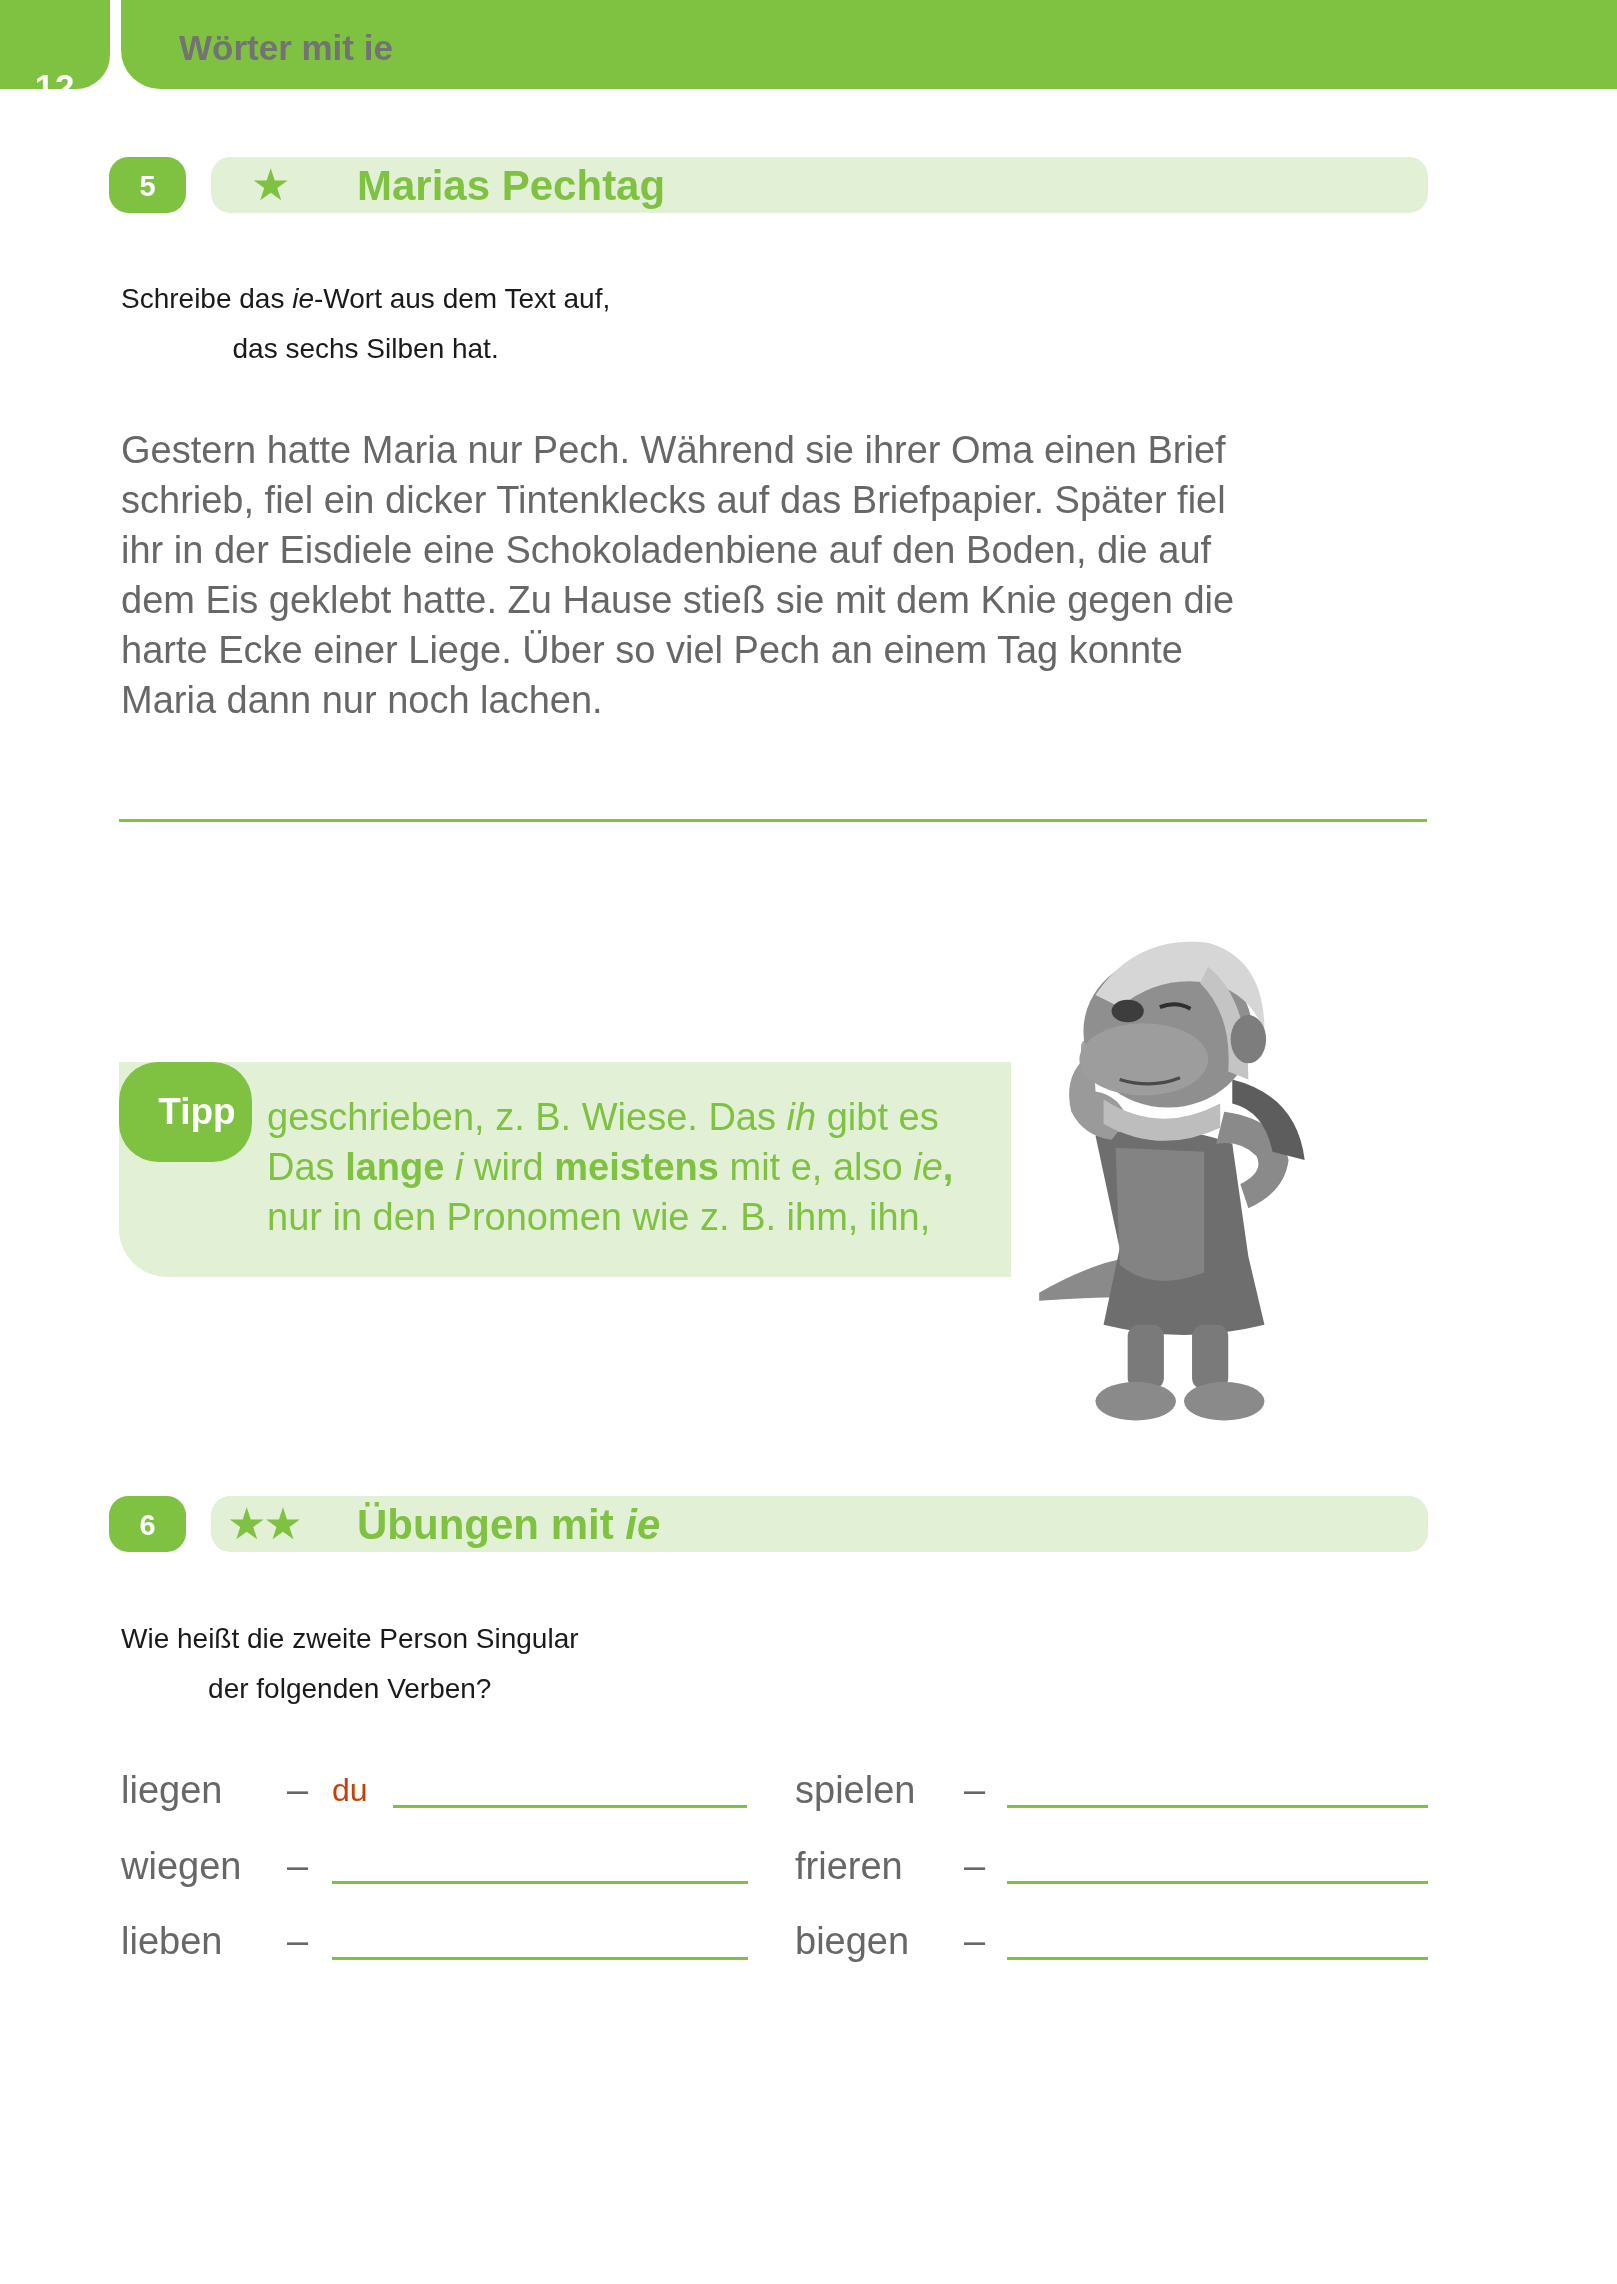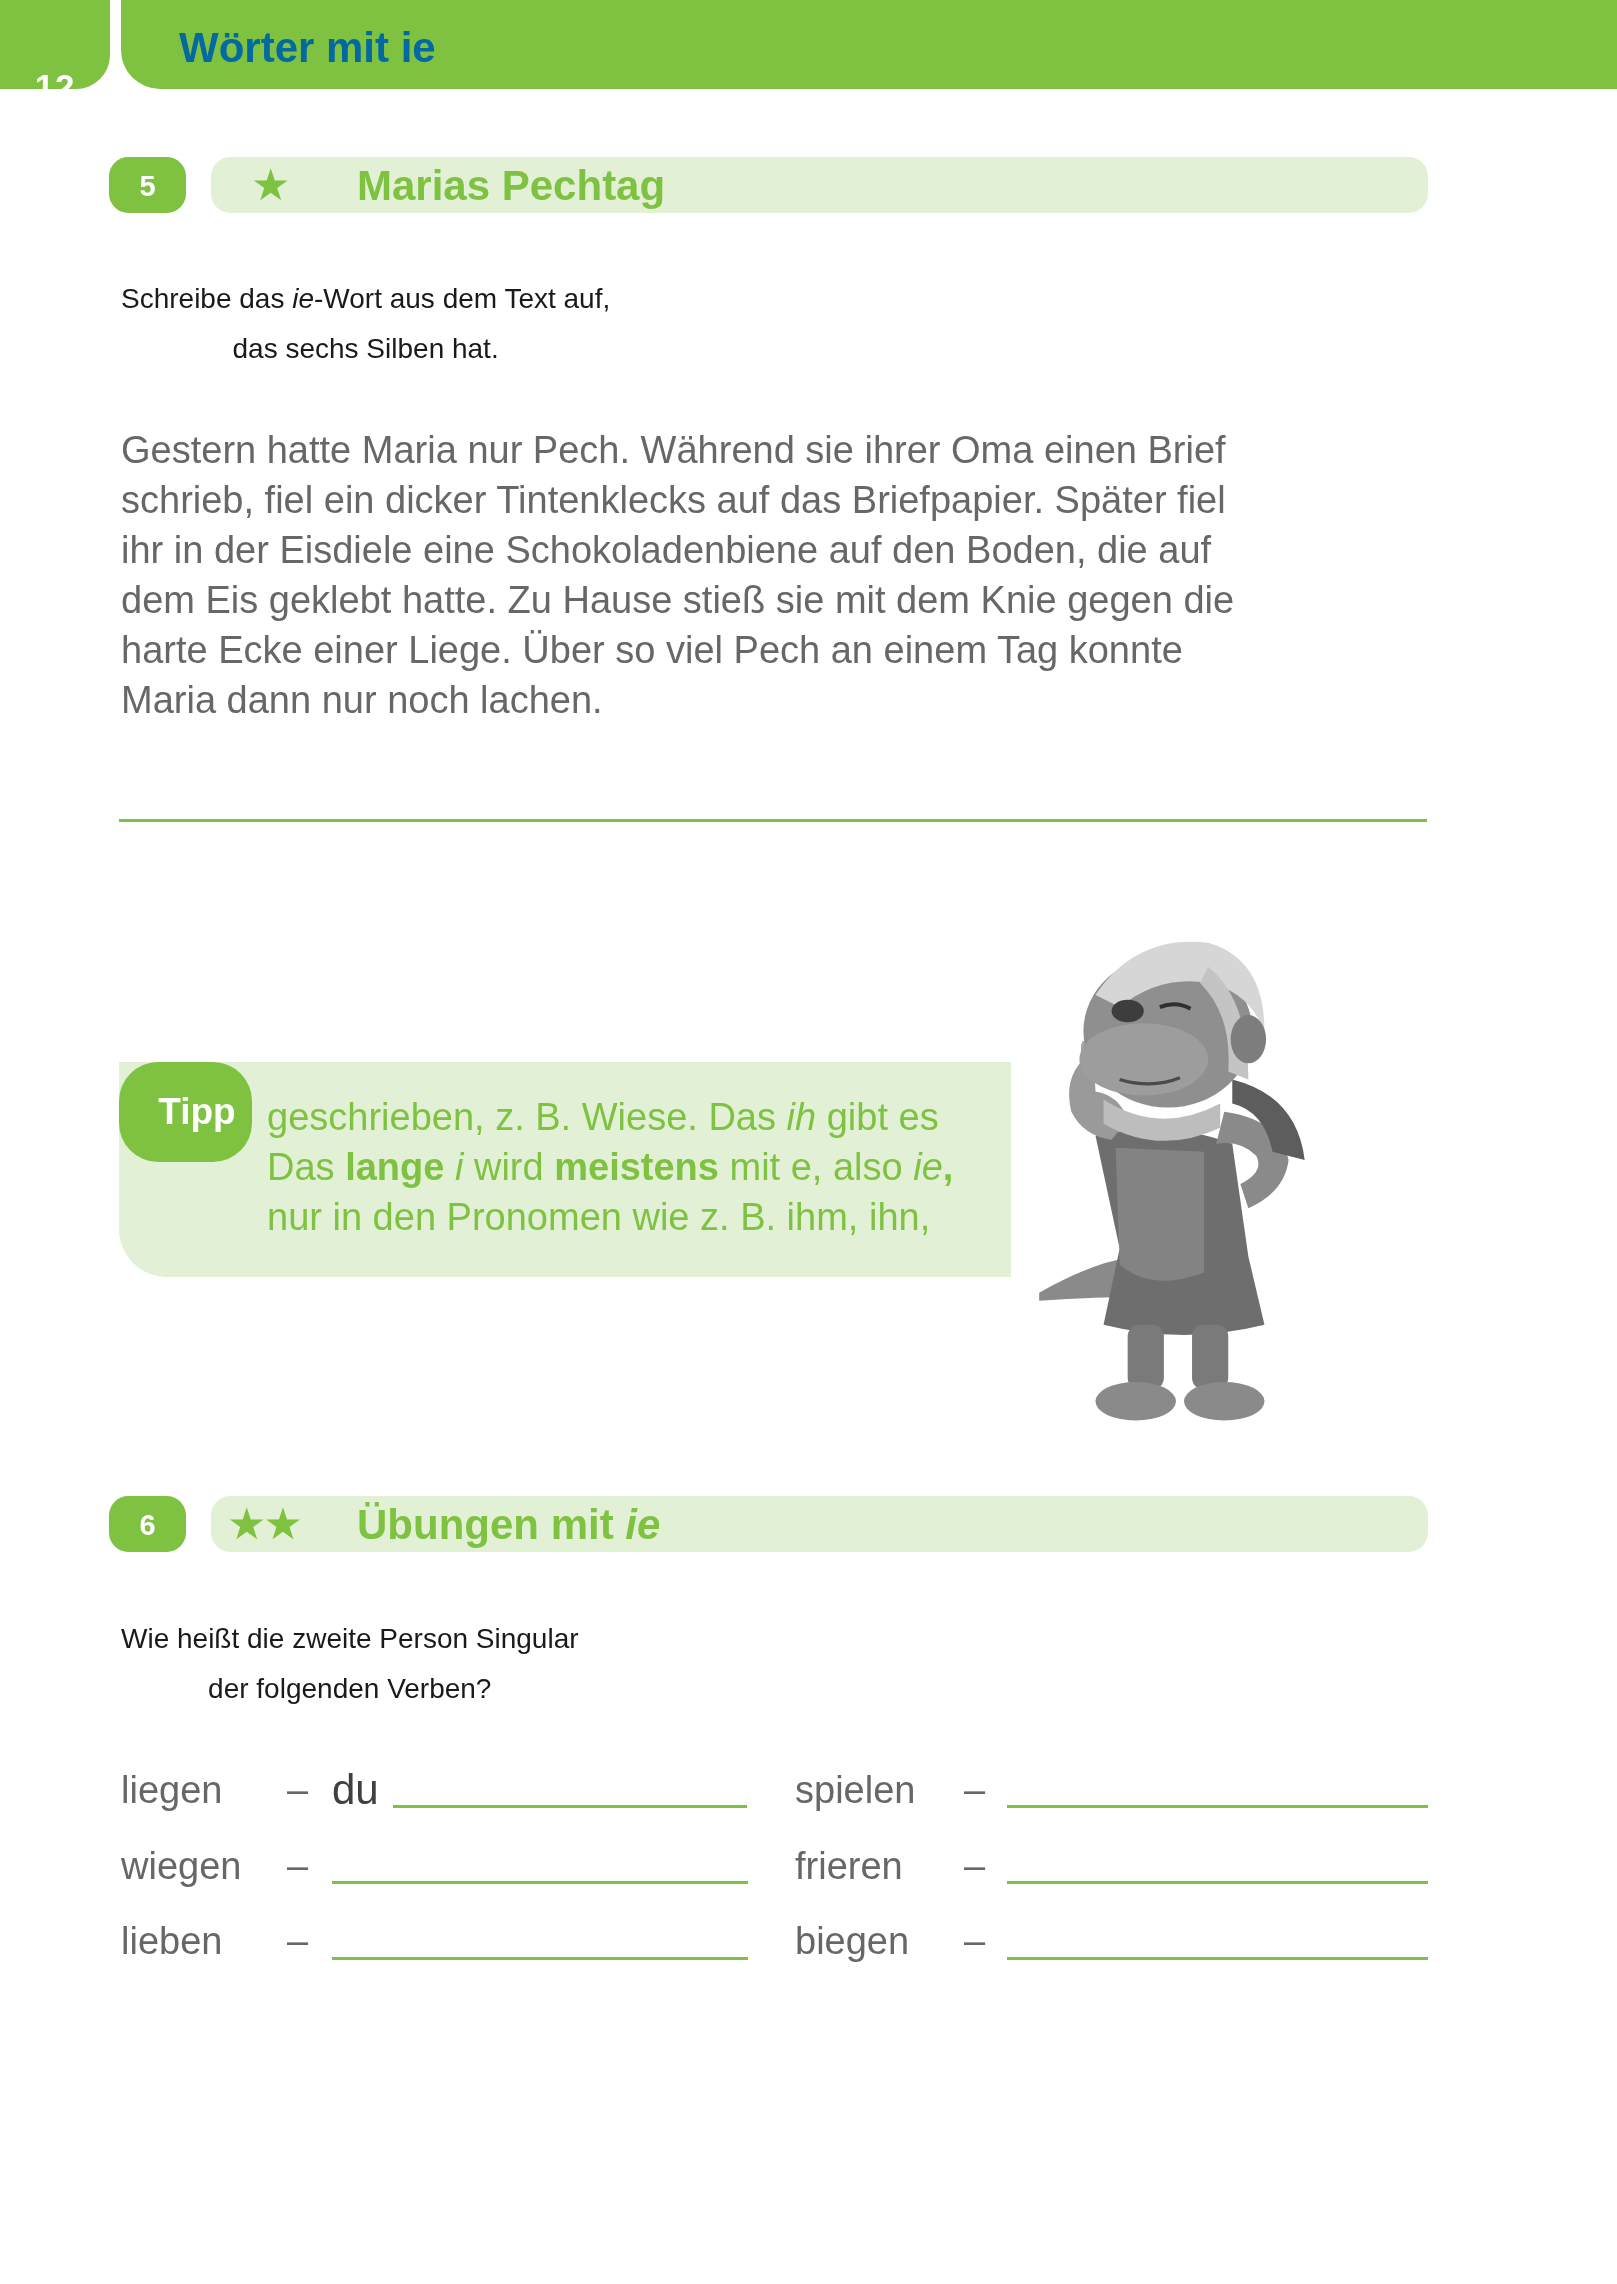--- a/index.html
+++ b/index.html
@@ -7,22 +7,22 @@
          font-family: "Liberation Sans", "DejaVu Sans", sans-serif; }
   .abs { position: absolute; }
 
   
   .page-tab { left: 0; top: 0; width: 110px; height: 89px; background: #7fc241;
               border-bottom-right-radius: 34px; }
   .page-num { left: 0; top: 0; width: 110px; height: 89px; line-height: 93px; text-align: center;
               color: #fff; font-weight: bold; font-size: 35px; letter-spacing: 0.8px; margin-top: 40px; }
   .title-bar { left: 121px; top: 0; right: 0; height: 89px; background: #7fc241;
                border-bottom-left-radius: 39px; }
-  .title-text { left: 179px; top: 0; height: 115px; line-height: 95px; color: #0369a1;
-                font-weight: bold; font-size: 42px; }
+  .title-text { left: 179px; top: 0; height: 115px; line-height: 95px; color: #737373;
+                font-weight: bold; font-size: 35px; }
 
   
   .sec-badge { width: 77px; height: 56px; background: #7fc241; border-radius: 19.3px;
                color: #fff; font-weight: bold; font-size: 29px; text-align: center; line-height: 58px; }
   .sec-bar { left: 211px; width: 1217px; height: 56px; background: #e2f0d6; border-radius: 19.3px; }
   .sec-stars { color: #7fc241; font-size: 44px; line-height: 56px; letter-spacing: -3.2px; }
   .sec-title { color: #7fc241; font-weight: bold; font-size: 42px; line-height: 58px; }
 
   
   .instr { left: 121px; color: #1a1a1a; font-size: 28px; line-height: 50px; text-align: center; }
@@ -39,21 +39,21 @@
   .tipp-text b { font-weight: bold; }
   .tipp-text i { font-style: italic; }
 
   
   .character { left: 1007px; top: 918px; width: 354px; height: 516px; }
 
   
   .verb { color: #676767; font-size: 38px; line-height: 48px; }
   .dash { color: #676767; font-size: 38px; line-height: 48px; }
   .blank { height: 3.2px; background: #7fc241; }
-  .example { color: #404040; font-size: 42px; line-height: 48px; }
+  .example { color: #c2410c; font-size: 32px; line-height: 48px; }
 </style>
 </head>
 <body>
 
 <div class="abs page-tab"></div>
 <div class="abs page-num">12</div>
 <div class="abs title-bar"></div>
 <div class="abs title-text">Wörter mit ie</div>
 
 <div class="abs sec-badge" style="left:109px; top:157px;">5</div>

